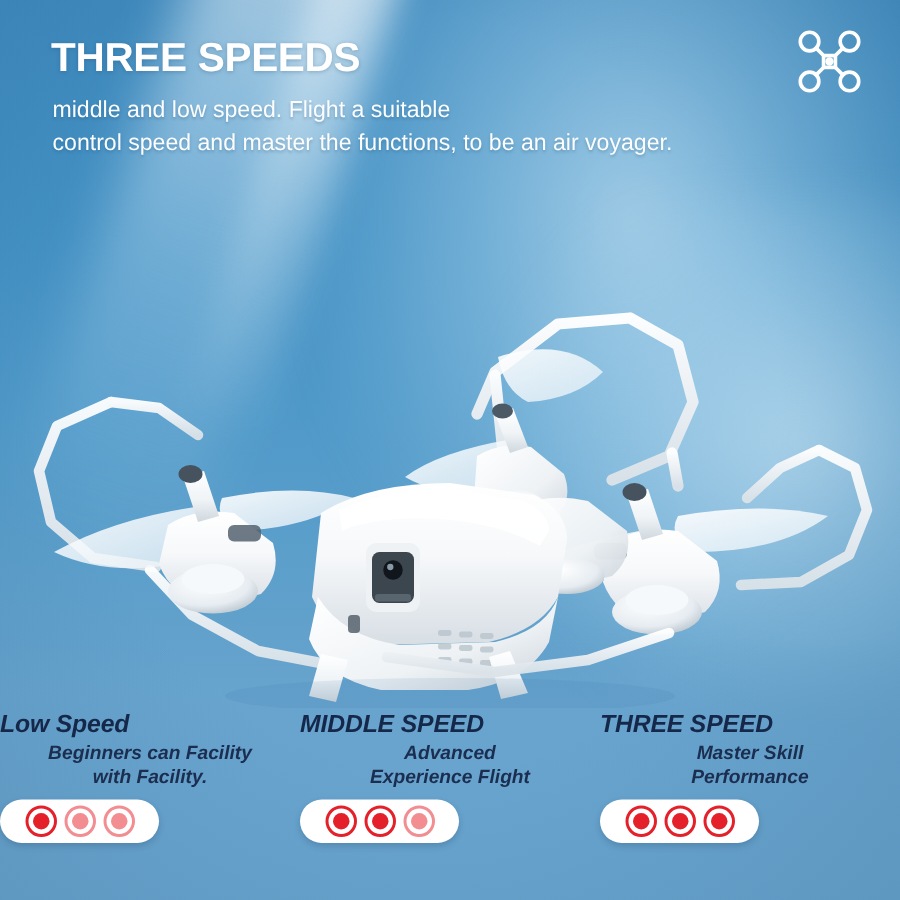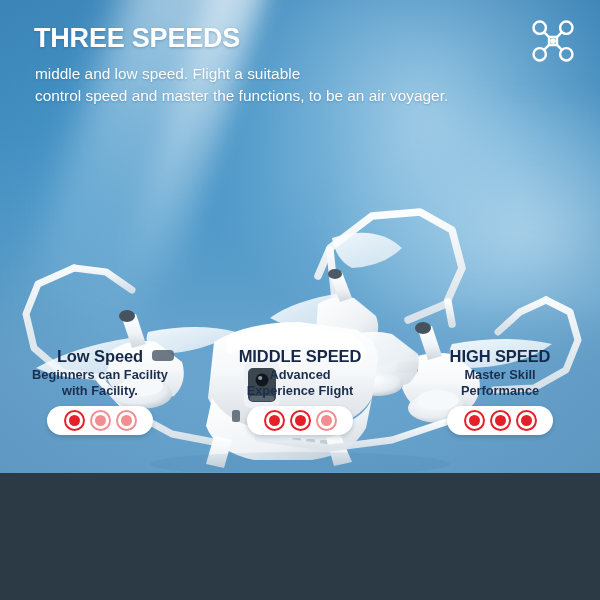--- a/index.html
+++ b/index.html
@@ -6,21 +6,21 @@
   html, body {
     margin: 0;
     padding: 0;
     background: #2b3a45;
   }
   * { box-sizing: border-box; }
 
   #poster {
     position: relative;
     width: 600px;
-    height: 473px;
+    height: 600px;
     overflow: hidden;
     font-family: "Liberation Sans", "DejaVu Sans", sans-serif;
     background: #4a93c4;
     -webkit-font-smoothing: antialiased;
   }
 
   
   .bg-base {
     position: absolute;
     inset: 0;
@@ -150,23 +150,23 @@
     left: 0; bottom: 8px;
     width: 600px;
     height: 120px;
     display: flex;
     z-index: 8;
   }
   .speed-card {
     flex: 1 1 0;
     display: flex;
     flex-direction: column;
-    align-items: center;
     justify-content: flex-start;
     padding-top: 2px;
+    font-style: italic;
   }
   .speed-title {
     color: #16284a;
     font-size: 16.5px;
     font-weight: 700;
     line-height: 1.12;
     letter-spacing: -0.1px;
     margin: 0 0 2px 0;
     white-space: nowrap;
   }
@@ -422,21 +422,21 @@
         <span class="ln">Experience Flight</span>
       </div>
       <div class="pill">
         <span class="dot on"></span>
         <span class="dot on"></span>
         <span class="dot off"></span>
       </div>
     </div>
 
     <div class="speed-card">
-      <div class="speed-title">HIGH SPEED</div>
+      <div class="speed-title">THREE SPEED</div>
       <div class="speed-desc">
         <span class="ln">Master Skill</span>
         <span class="ln">Performance</span>
       </div>
       <div class="pill">
         <span class="dot on"></span>
         <span class="dot on"></span>
         <span class="dot on"></span>
       </div>
     </div>

